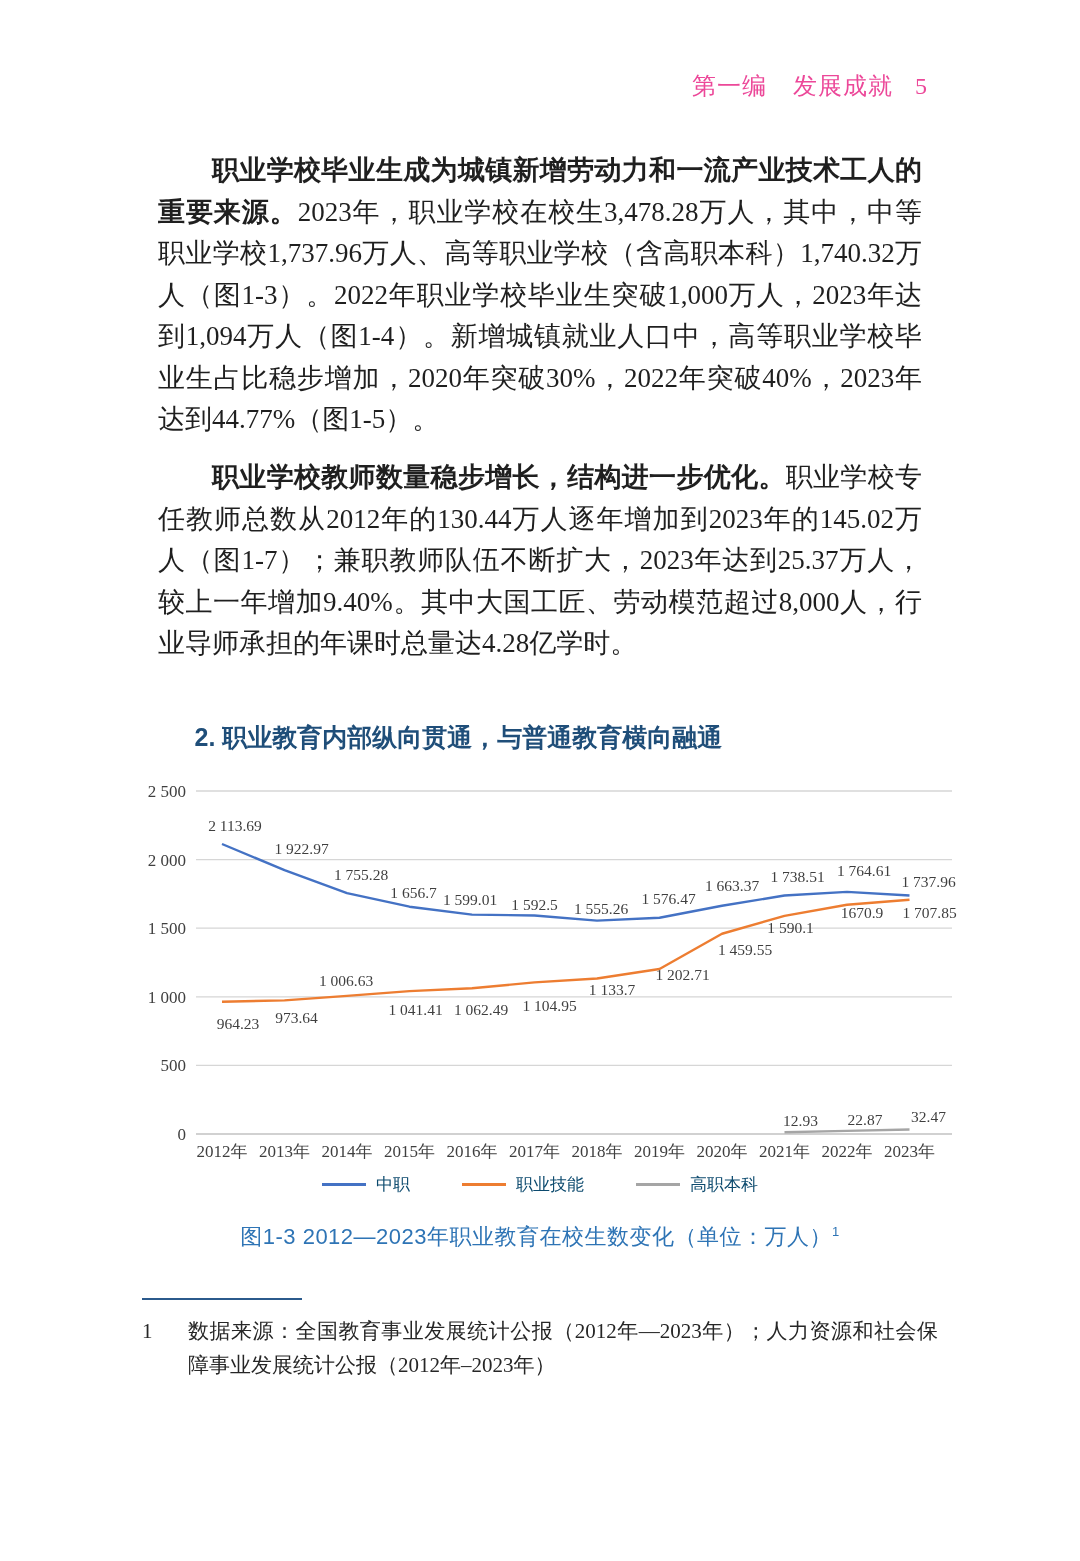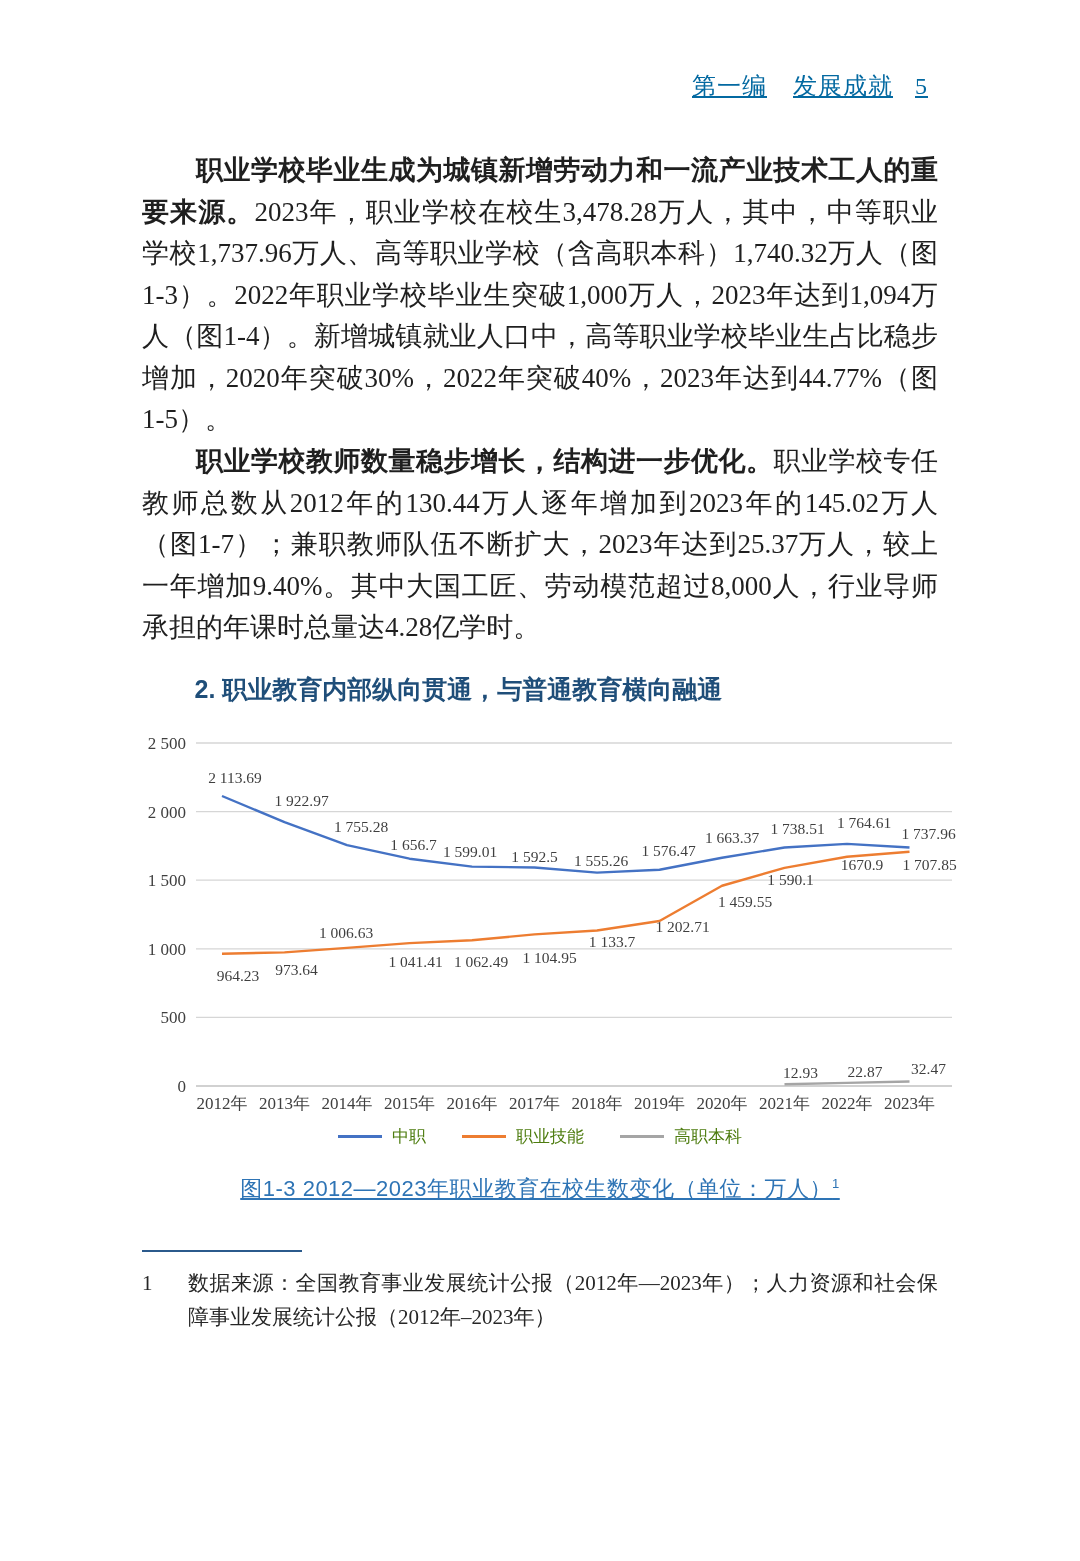--- a/index.html
+++ b/index.html
@@ -3,46 +3,46 @@
 <meta charset="utf-8">
 <style>
   html,body{margin:0;padding:0;background:#ffffff;}
   .page{
     width:1080px;height:1561px;background:#ffffff;position:relative;
     font-family:"Liberation Serif","DejaVu Serif",serif;color:#1f1f1f;
     overflow:hidden;box-sizing:border-box;
   }
   .header-row{
     padding-top:70px;padding-right:152px;text-align:right;
-    font-size:24px;color:#0369a1;letter-spacing:1px;text-decoration:underline;
+    font-size:24px;color:#ec4899;letter-spacing:1px;
   }
   .header-row .hgap1{display:inline-block;width:26px;}
   .header-row .hgap2{display:inline-block;width:22px;}
   .content{padding:0 142px;}
   p.body{
-    font-size:27px;line-height:1.54;text-align:justify;margin:0;
+    font-size:27px;line-height:1.54;text-align:justify;margin:16px;
     text-indent:2em;color:#1f1f1f;
   }
   p.p1{margin-top:48px;}
   .lead{font-weight:bold;}
   h2.sec{
     font-family:"Liberation Sans","DejaVu Sans",sans-serif;
     font-size:25px;font-weight:bold;color:#1F4E79;
-    margin:24px 0 14px 0;text-indent:2.1em;
+    margin:56px 0 14px 0;text-indent:2.1em;
   }
   .chart-wrap{margin-top:22px;}
   .chart-wrap svg{display:block;}
-  .legend{display:flex;justify-content:center;gap:36px;margin-top:2px;
-    font-size:17px;color:#4d7c0f;}
+  .legend{display:flex;justify-content:center;gap:52px;margin-top:2px;
+    font-size:17px;color:#0c4a6e;}
   .legend-item{display:flex;align-items:center;gap:10px;}
   .legend-swatch{width:44px;height:0;border-top:3px solid #888;}
   .caption{
     text-align:center;margin-top:26px;
     font-family:"Liberation Sans","DejaVu Sans",sans-serif;
-    font-size:22px;color:#2E74B5;letter-spacing:0.5px;text-decoration:underline;
+    font-size:22px;color:#2E74B5;letter-spacing:0.5px;
   }
   .caption sup{font-size:13px;}
   .footnote{margin-top:46px;}
   .footnote-rule{width:160px;border:none;border-top:2.5px solid #2B5A8C;margin:0 0 14px 0;}
   .footnote-row{display:flex;font-size:21px;line-height:1.62;color:#262626;}
   .footnote-marker{width:46px;flex:none;}
   .footnote-text{flex:1;text-align:justify;}
 </style>
 </head>
 <body>

